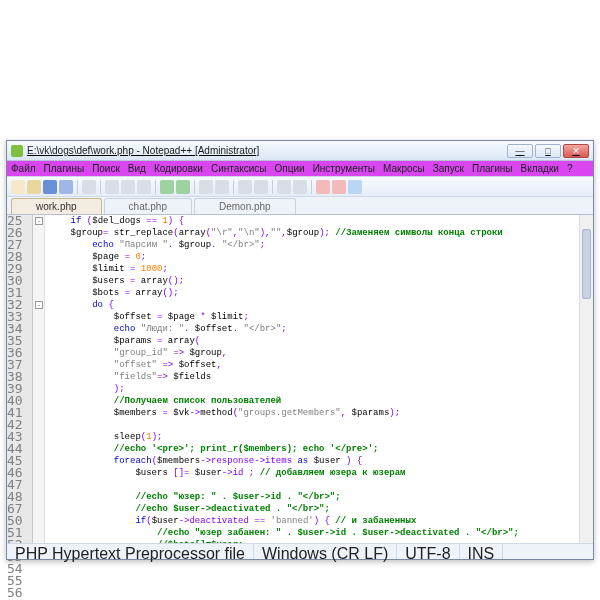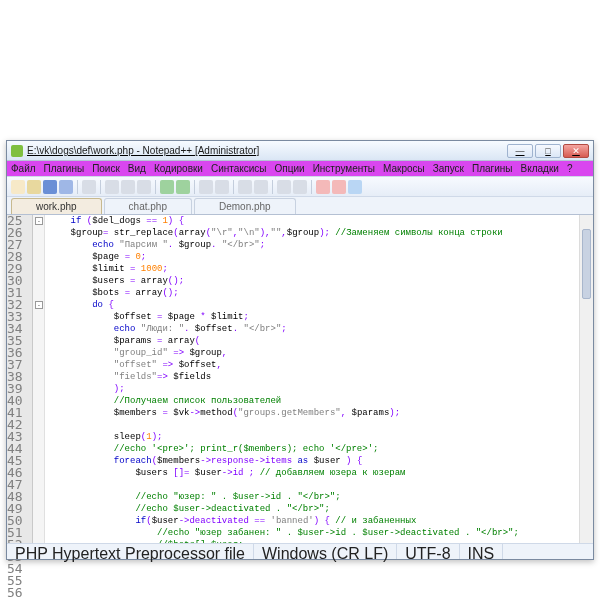--- a/index.html
+++ b/index.html
@@ -24,21 +24,21 @@
   .gutter { width: 26px; background: #e8e8e8; border-right: 1px solid #c9c9c9; font-family: Consolas, monospace; font-size: 13px; color: #808080; text-align: left; padding-right: 4px; }
   .gutter div { height: 12px; line-height: 12px; }
   .foldcol { width: 12px; background: #f5f5f5; border-right: 1px solid #e0e0e0; position: relative; }
   .foldbox { position: absolute; left: 2px; width: 8px; height: 8px; border: 1px solid #999; background: #fff; font-size: 7px; line-height: 6px; text-align: center; color: #555; }
   .code { flex: 1; font-family: Consolas, "Courier New", monospace; font-size: 9px; line-height: 12px; white-space: pre; padding-left: 4px; overflow: hidden; color: #000; }
   .code .kw { color: #0000c8; font-weight: normal; }
   .code .var { color: #000; }
   .code .str { color: #808080; }
   .code .num { color: #ff8000; }
   .code .fn  { color: #000; }
-  .code .cmt { color: #008000; }
+  .code .cmt { color: #008000; font-weight: bold; }
   .code .op  { color: #8000ff; }
   .statusbar { position: absolute; left: 0; right: 0; bottom: 0; height: 16px; background: #eef3fa; border-top: 1px solid #cfd9e8; display: flex; font-size: 16px; color: #222; }
   .statusbar div { padding: 1px 8px; border-right: 1px solid #cfd9e8; white-space: nowrap; }
   .vscroll { position: absolute; right: 0; top: 74px; bottom: 16px; width: 14px; background: #f0f0f0; border-left: 1px solid #dcdcdc; }
   .vscroll .thumb { position: absolute; left: 2px; right: 2px; top: 14px; height: 70px; background: #c8d2e2; border: 1px solid #a8b6cc; border-radius: 2px; }
 </style>
 </head>
 <body>
 <div class="stage">
 
@@ -124,21 +124,21 @@
           <div>39</div>
           <div>40</div>
           <div>41</div>
           <div>42</div>
           <div>43</div>
           <div>44</div>
           <div>45</div>
           <div>46</div>
           <div>47</div>
           <div>48</div>
-          <div>49</div>
+          <div>67</div>
           <div>50</div>
           <div>51</div>
           <div>52</div>
           <div>53</div>
           <div>54</div>
           <div>55</div>
           <div>56</div>
           <div>57</div>
         </div>
     <div class="foldcol">

